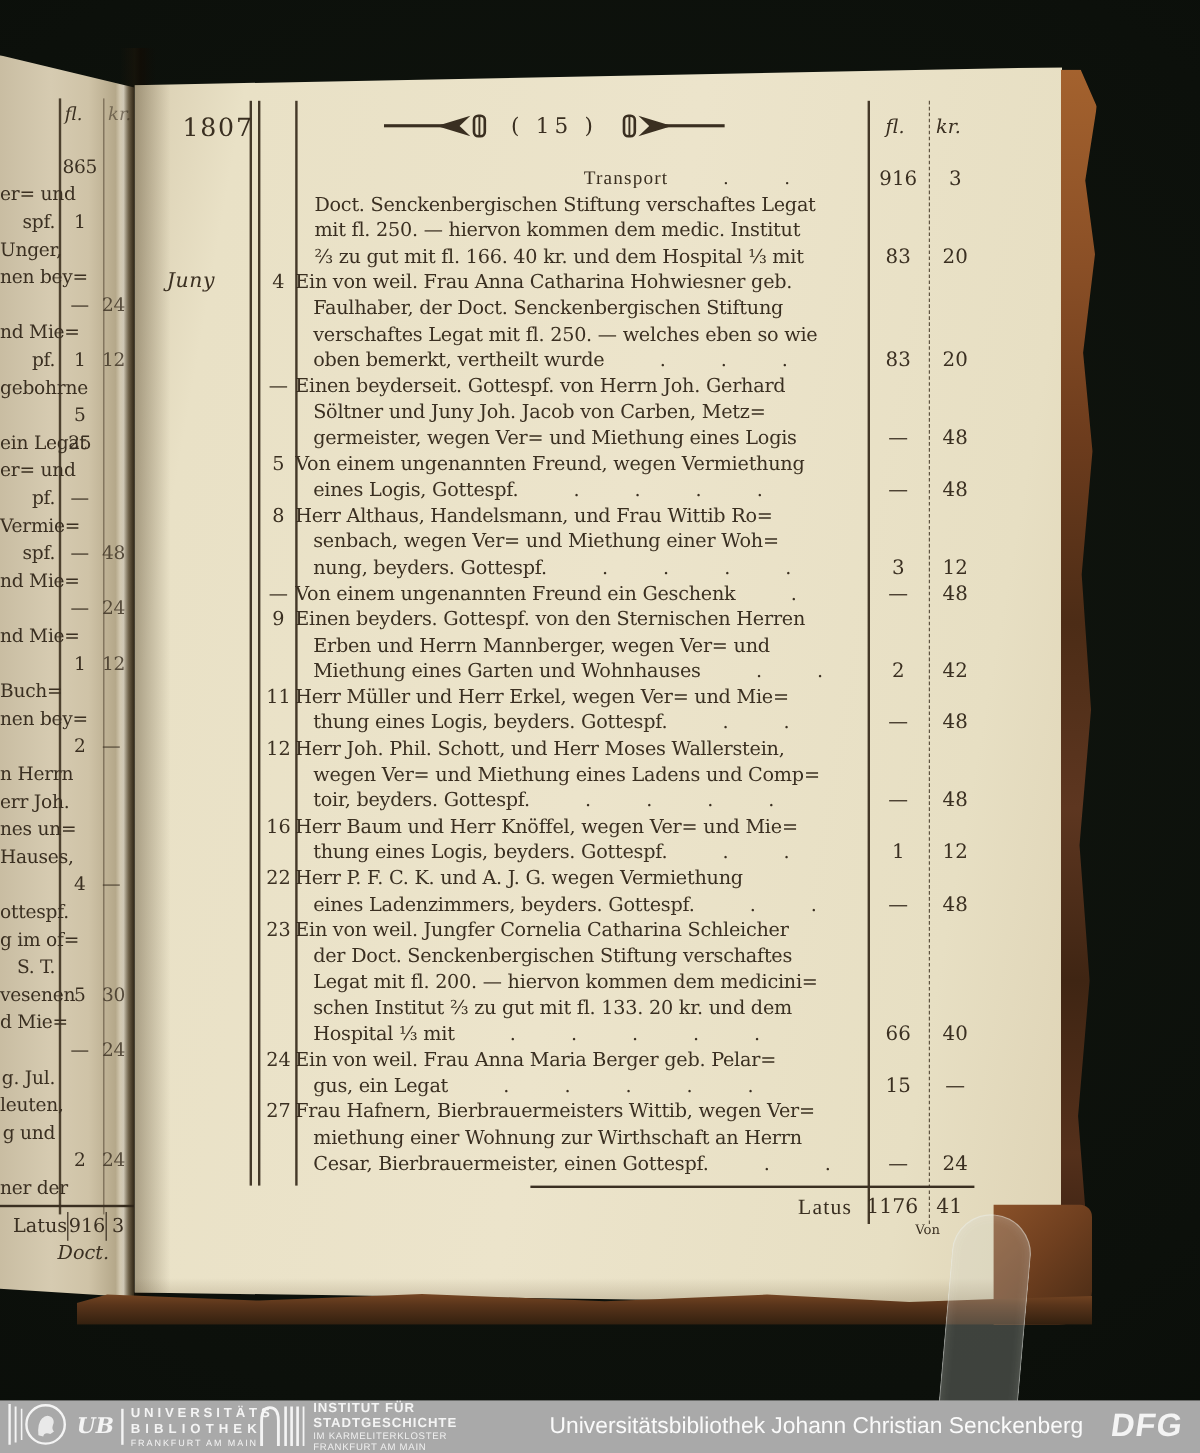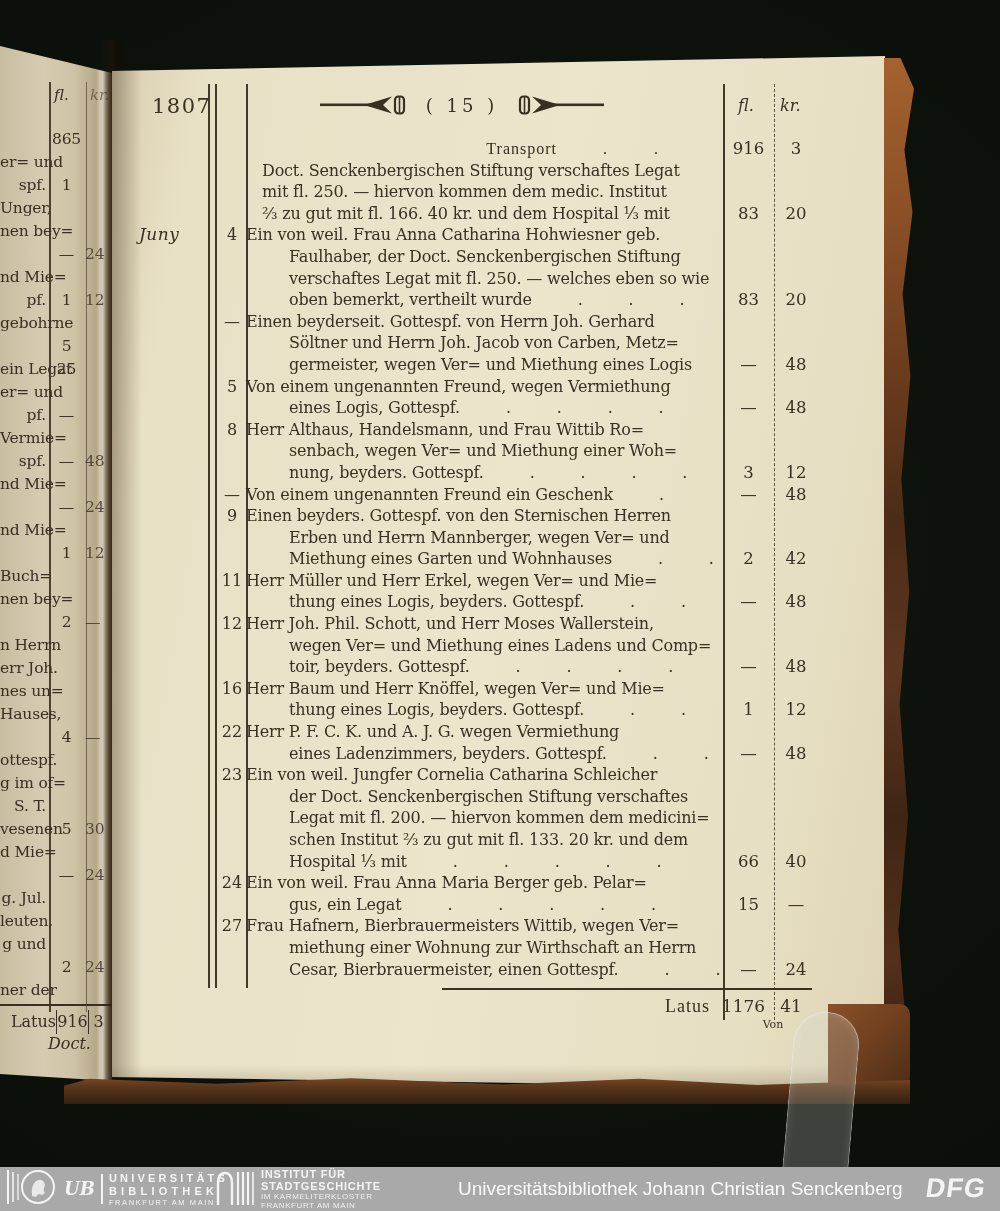--- a/index.html
+++ b/index.html
@@ -56,21 +56,21 @@
 
   .vr{position:absolute;background:rgba(50,38,22,.9);width:1.5px;top:28px;height:904px;}
   .vr.v1{left:96px;} .vr.v2{left:103px;} .vr.v3{left:134px;}
   .vr.v4{left:611px;height:936px;}
   .vr.v5{left:662px;width:0;border-left:1.5px dashed rgba(50,38,22,.75);background:none;height:936px;}
 
   .entries{position:absolute;left:106px;top:82px;width:600px;}
   .ledger-entry{display:grid;grid-template-columns:28px 477px 51px 44px;position:relative;}
   .entry-day{text-align:center;font-size:16px;line-height:21.6px;}
   .entry-line{white-space:nowrap;height:21.6px;line-height:21.6px;font-size:16px;letter-spacing:-0.2px;}
-  .entry-line.cont{padding-left:43px;}
+  .entry-line.cont{padding-left:15px;}
   .entry-line.blk{padding-left:16px;}
   .entry-line.transport{text-align:right;padding-right:64px;font-family:"Liberation Serif","DejaVu Serif",serif;letter-spacing:1px;}
   .leader-dot{display:inline-block;margin-left:46px;}
   .entry-fl,.entry-kr{align-self:end;text-align:center;height:21.6px;line-height:21.6px;font-size:16.5px;}
   .month-label{position:absolute;left:-79px;top:0;font-size:17px;letter-spacing:.5px;font-style:italic;}
 
   .latus-line{position:absolute;left:330px;top:932px;width:370px;height:2px;background:var(--ink);}
   .latus-row{position:absolute;left:460px;top:938px;display:grid;grid-template-columns:146px 51px 44px;height:24px;line-height:24px;}
   .latus-row .lbl{text-align:right;padding-right:8px;font-family:"Liberation Serif","DejaVu Serif",serif;font-size:18px;letter-spacing:1px;}
   .latus-row .f,.latus-row .k{text-align:center;font-size:17px;}
@@ -388,21 +388,21 @@
             <div class="entry-line cont">verschaftes Legat mit fl. 250. — welches eben so wie</div>
             <div class="entry-line cont">oben bemerkt, vertheilt wurde<span class="leader-dot">.</span><span class="leader-dot">.</span><span class="leader-dot">.</span></div>
           </div>
           <div class="entry-fl">83</div>
           <div class="entry-kr">20</div>
         </div>
         <div class="ledger-entry">
           <span class="entry-day">—</span>
           <div class="entry-text">
             <div class="entry-line">Einen beyderseit. Gottespf. von Herrn Joh. Gerhard</div>
-            <div class="entry-line cont">Söltner und Herrn Joh. Jacob von Carben, Metz=</div>
+            <div class="entry-line cont">Söltner und Juny Joh. Jacob von Carben, Metz=</div>
             <div class="entry-line cont">germeister, wegen Ver= und Miethung eines Logis</div>
           </div>
           <div class="entry-fl">—</div>
           <div class="entry-kr">48</div>
         </div>
         <div class="ledger-entry">
           <span class="entry-day">5</span>
           <div class="entry-text">
             <div class="entry-line">Von einem ungenannten Freund, wegen Vermiethung</div>
             <div class="entry-line cont">eines Logis, Gottespf.<span class="leader-dot">.</span><span class="leader-dot">.</span><span class="leader-dot">.</span><span class="leader-dot">.</span></div>

